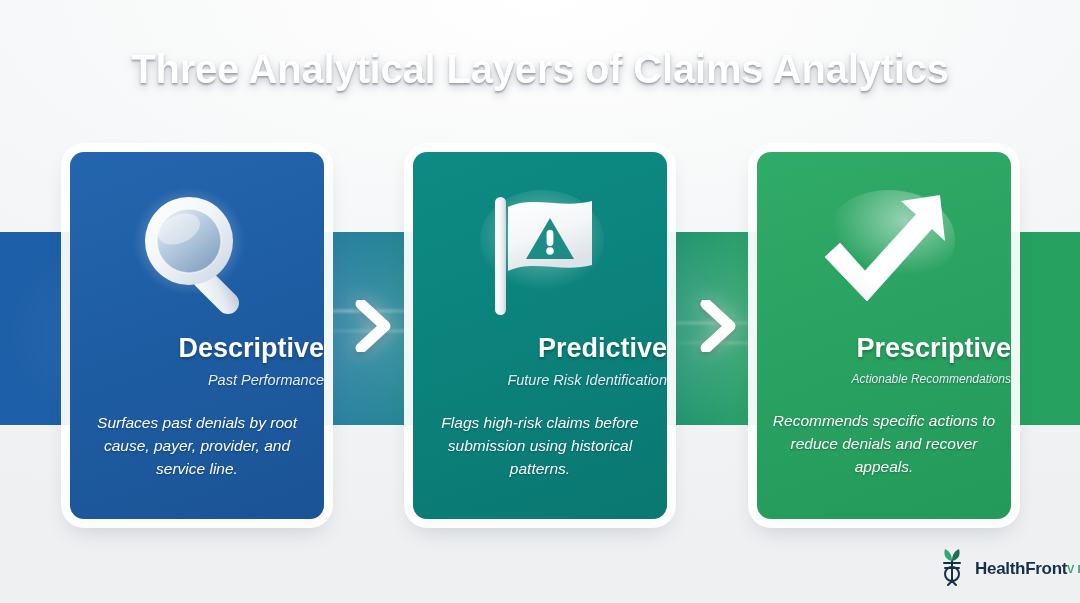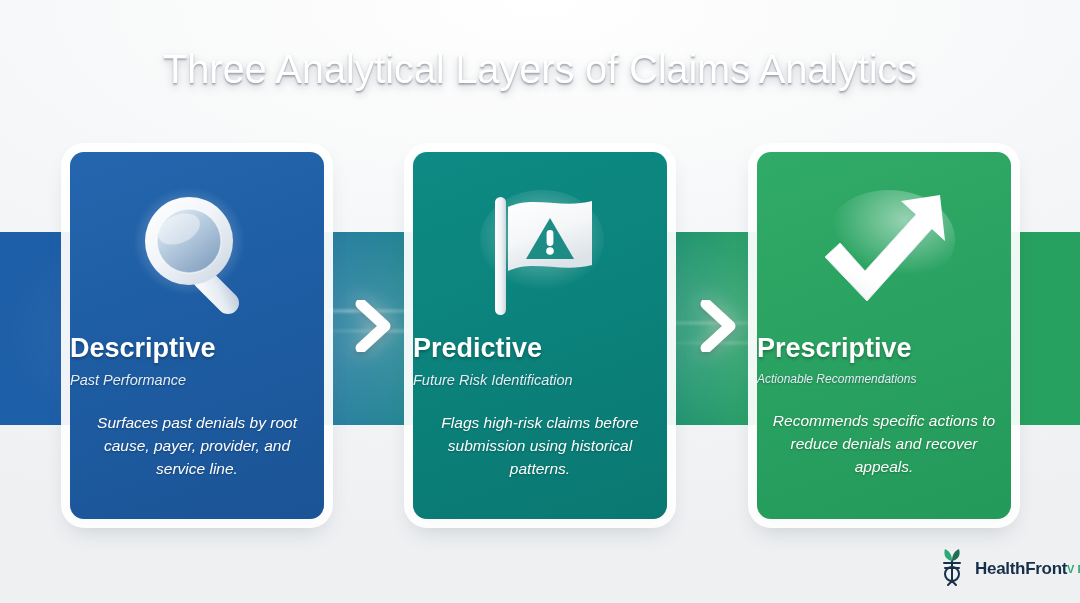--- a/index.html
+++ b/index.html
@@ -58,21 +58,21 @@
   }
 
   
   .title {
     position: absolute;
     left: 0;
     top: 47px;
     width: 1080px;
     text-align: center;
     font-size: 40px;
-    font-weight: normal;
+    font-weight: bold;
     color: #ffffff;
     letter-spacing: -0.2px;
     text-shadow:
       0 2px 2px rgba(120,130,140,0.55),
       0 4px 9px rgba(120,130,140,0.40),
       0 1px 0 rgba(200,205,210,0.6);
     white-space: nowrap;
   }
 
   
@@ -87,21 +87,21 @@
       0 10px 22px rgba(60,70,80,0.22),
       0 2px 5px rgba(60,70,80,0.18);
     overflow: hidden;
     box-sizing: border-box;
   }
   .card-inner {
     position: absolute;
     inset: 0;
     display: flex;
     flex-direction: column;
-    align-items: flex-start;
+    align-items: flex-end;
   }
   .card1 { left: 70px;  background: linear-gradient(160deg, #2466ae 0%, #1e5da3 45%, #1b5496 100%); }
   .card2 { left: 413px; background: linear-gradient(160deg, #0e8b84 0%, #0b837c 45%, #0a7871 100%); padding-left: 29px; }
   .card3 { left: 757px; background: linear-gradient(160deg, #31ab68 0%, #2aa261 45%, #239a59 100%); padding-left: 24px; }
 
   .icon-wrap {
     height: 150px;
     margin-top: 28px;
     display: flex;
     align-items: center;

